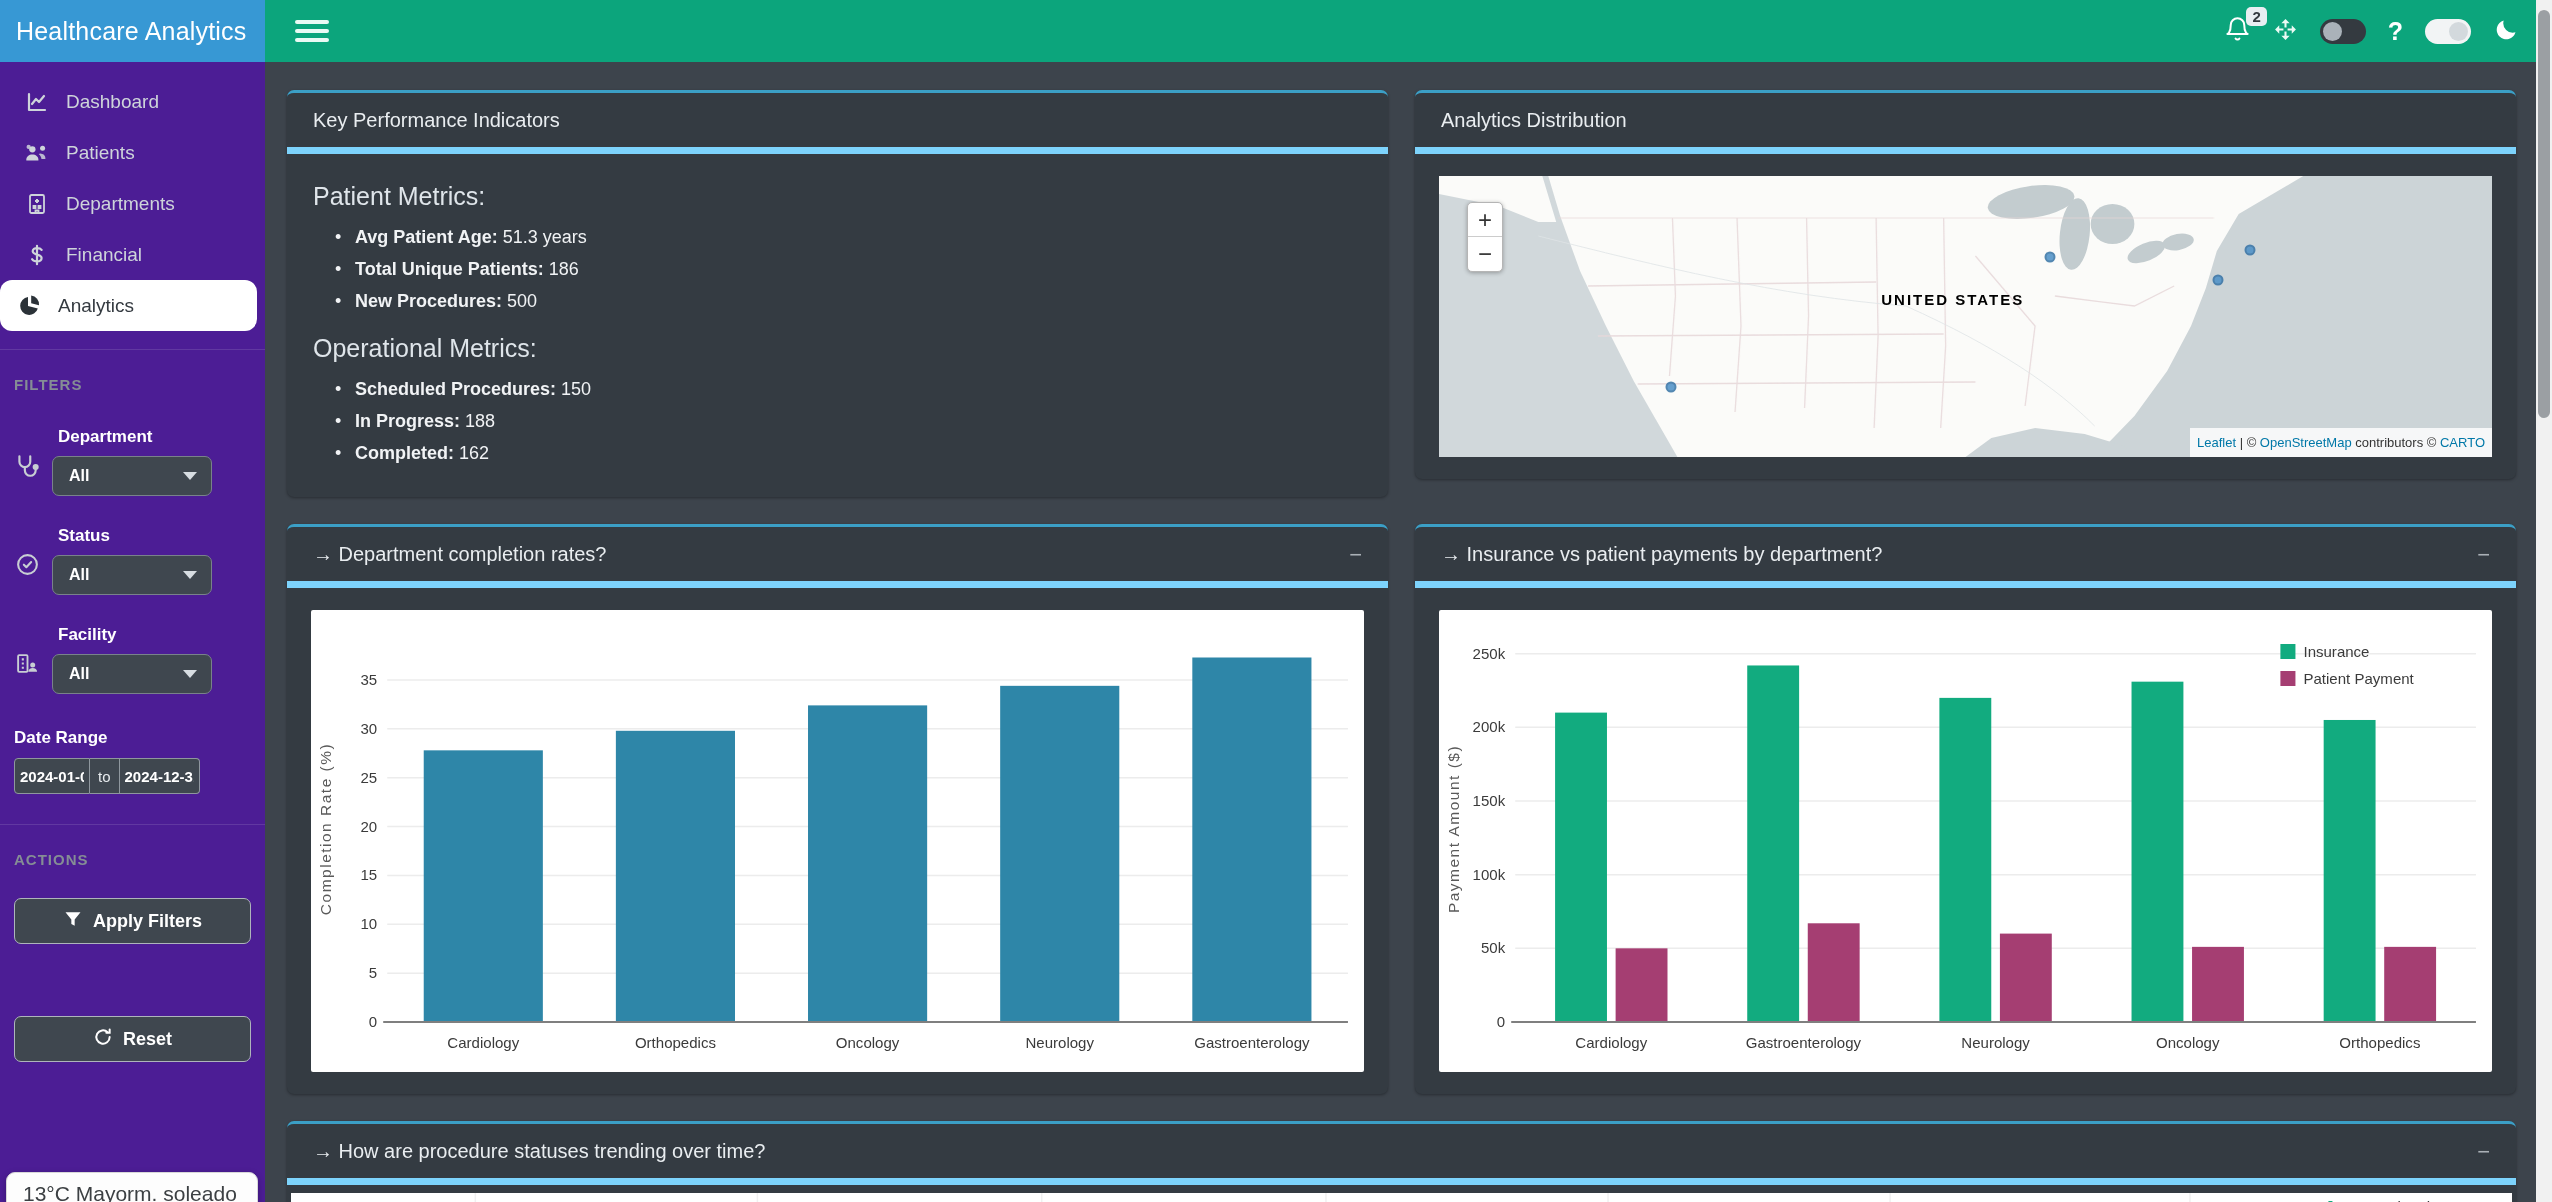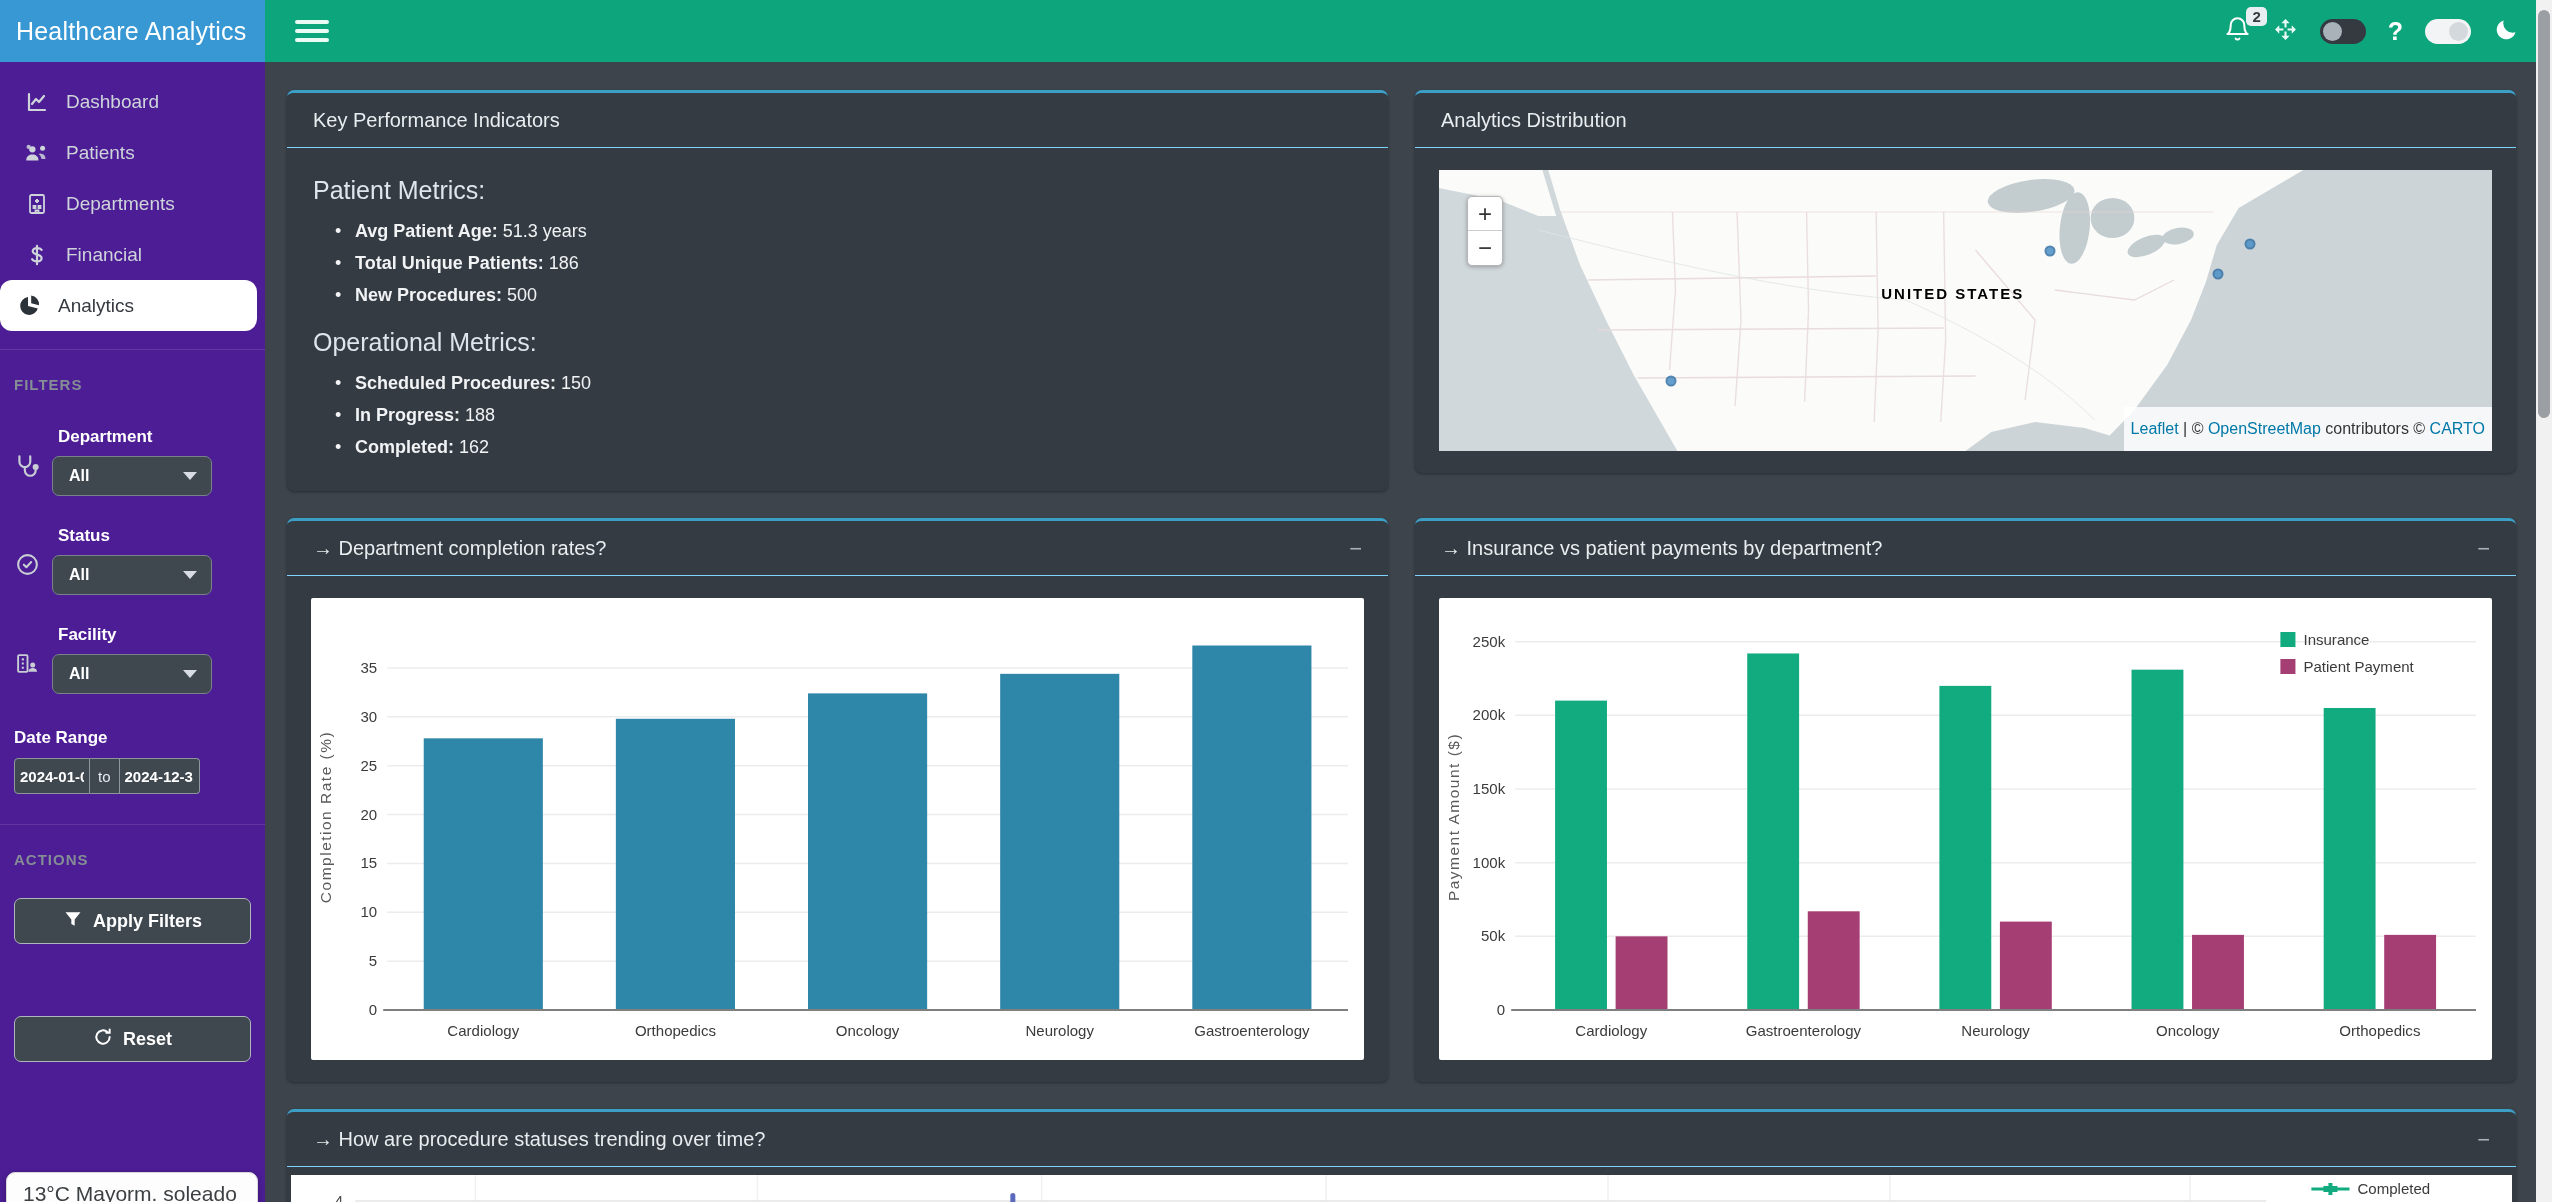--- a/index.html
+++ b/index.html
@@ -47,39 +47,39 @@
   .date-to { height:36px; background:#3f474f; border:1px solid #8f979e; border-left:none; color:#e8ecef; font-size:15px; display:flex; align-items:center; padding:0 8px; }
   .date-input.second { border-left:none; border-radius:0 4px 4px 0; width:80px; }
   .action-btn { margin:0 14px; height:46px; background:#3f474f; border:1px solid #aeb5bb; border-radius:7px; color:#fff; font-size:18px; font-weight:600; display:flex; align-items:center; justify-content:center; gap:10px; cursor:pointer; }
   .btn-apply { margin-top:26px; }
   .btn-reset { margin-top:72px; }
 
   
   .content { flex:1; background:#3d444c; padding:28px 20px 0 22px; display:flex; flex-direction:column; gap:27px; overflow:hidden; }
   .row { display:flex; gap:27px; align-items:flex-start; }
   .panel { flex:1; background:#343b42; border-top:3px solid #3b9fc6; border-radius:7px; box-shadow:0 1px 3px rgba(0,0,0,.35); }
-  .panel-header { padding:16px 26px 15px 26px; font-size:20px; color:#e9edf0; border-bottom:1px solid #7dd3fc; display:flex; justify-content:space-between; align-items:center; }
+  .panel-header { padding:16px 26px 15px 26px; font-size:20px; color:#e9edf0; border-bottom:7px solid #7dd3fc; display:flex; justify-content:space-between; align-items:center; }
   .minimize { color:#aab0b6; font-size:22px; cursor:pointer; line-height:10px; }
   .panel-body { padding:22px 24px; }
 
   
   .kpi-section-h { color:#dfe5ea; font-size:25px; font-weight:400; margin:6px 0 16px 2px; }
   .kpi-section-h.second { margin-top:22px; }
   .kpi-list { list-style:none; margin-left:44px; }
   .kpi-list li { color:#f1f3f5; font-size:18px; margin-bottom:11px; position:relative; }
   .kpi-list li::before { content:"•"; position:absolute; left:-20px; font-size:18px; }
   .kpi-list .lbl { font-weight:bold; }
 
   
   .map-canvas { position:relative; height:281px; background:#ccd4d7; overflow:hidden; }
   .map-canvas svg.basemap { position:absolute; inset:0; width:100%; height:100%; }
   .map-zoom { position:absolute; top:26px; left:28px; width:36px; background:#fff; border:1px solid #b5b5b5; border-radius:5px; overflow:hidden; box-shadow:0 1px 4px rgba(0,0,0,.3); }
   .map-zoom div { height:34px; display:flex; align-items:center; justify-content:center; font-size:24px; color:#333; cursor:pointer; }
   .map-zoom div:first-child { border-bottom:1px solid #ccc; }
-  .map-attrib { position:absolute; right:0; bottom:0; background:rgba(255,255,255,.82); font-size:16px; color:#333; padding:13px 7px; }
+  .map-attrib { position:absolute; right:0; bottom:0; background:rgba(255,255,255,.82); font-size:13px; color:#333; padding:7px 7px; }
   .map-attrib a { color:#0078a8; text-decoration:none; cursor:pointer; }
   .country-label { position:absolute; color:#000000; font-size:15px; font-weight:bold; letter-spacing:2px; }
   .map-marker { position:absolute; width:11px; height:11px; border-radius:50%; background:#4a8fc7; border:2px solid #3572a5; opacity:.85; transform:translate(-50%,-50%); }
 
   
   .chart-card { background:#fff; border-radius:2px; height:462px; }
   .chart-card svg { display:block; width:100%; height:100%; }
   .trend-body { padding:8px 4px 0 4px; }
   .trend-strip { background:#fff; height:40px; }
   .trend-strip svg { display:block; width:100%; height:100%; }

